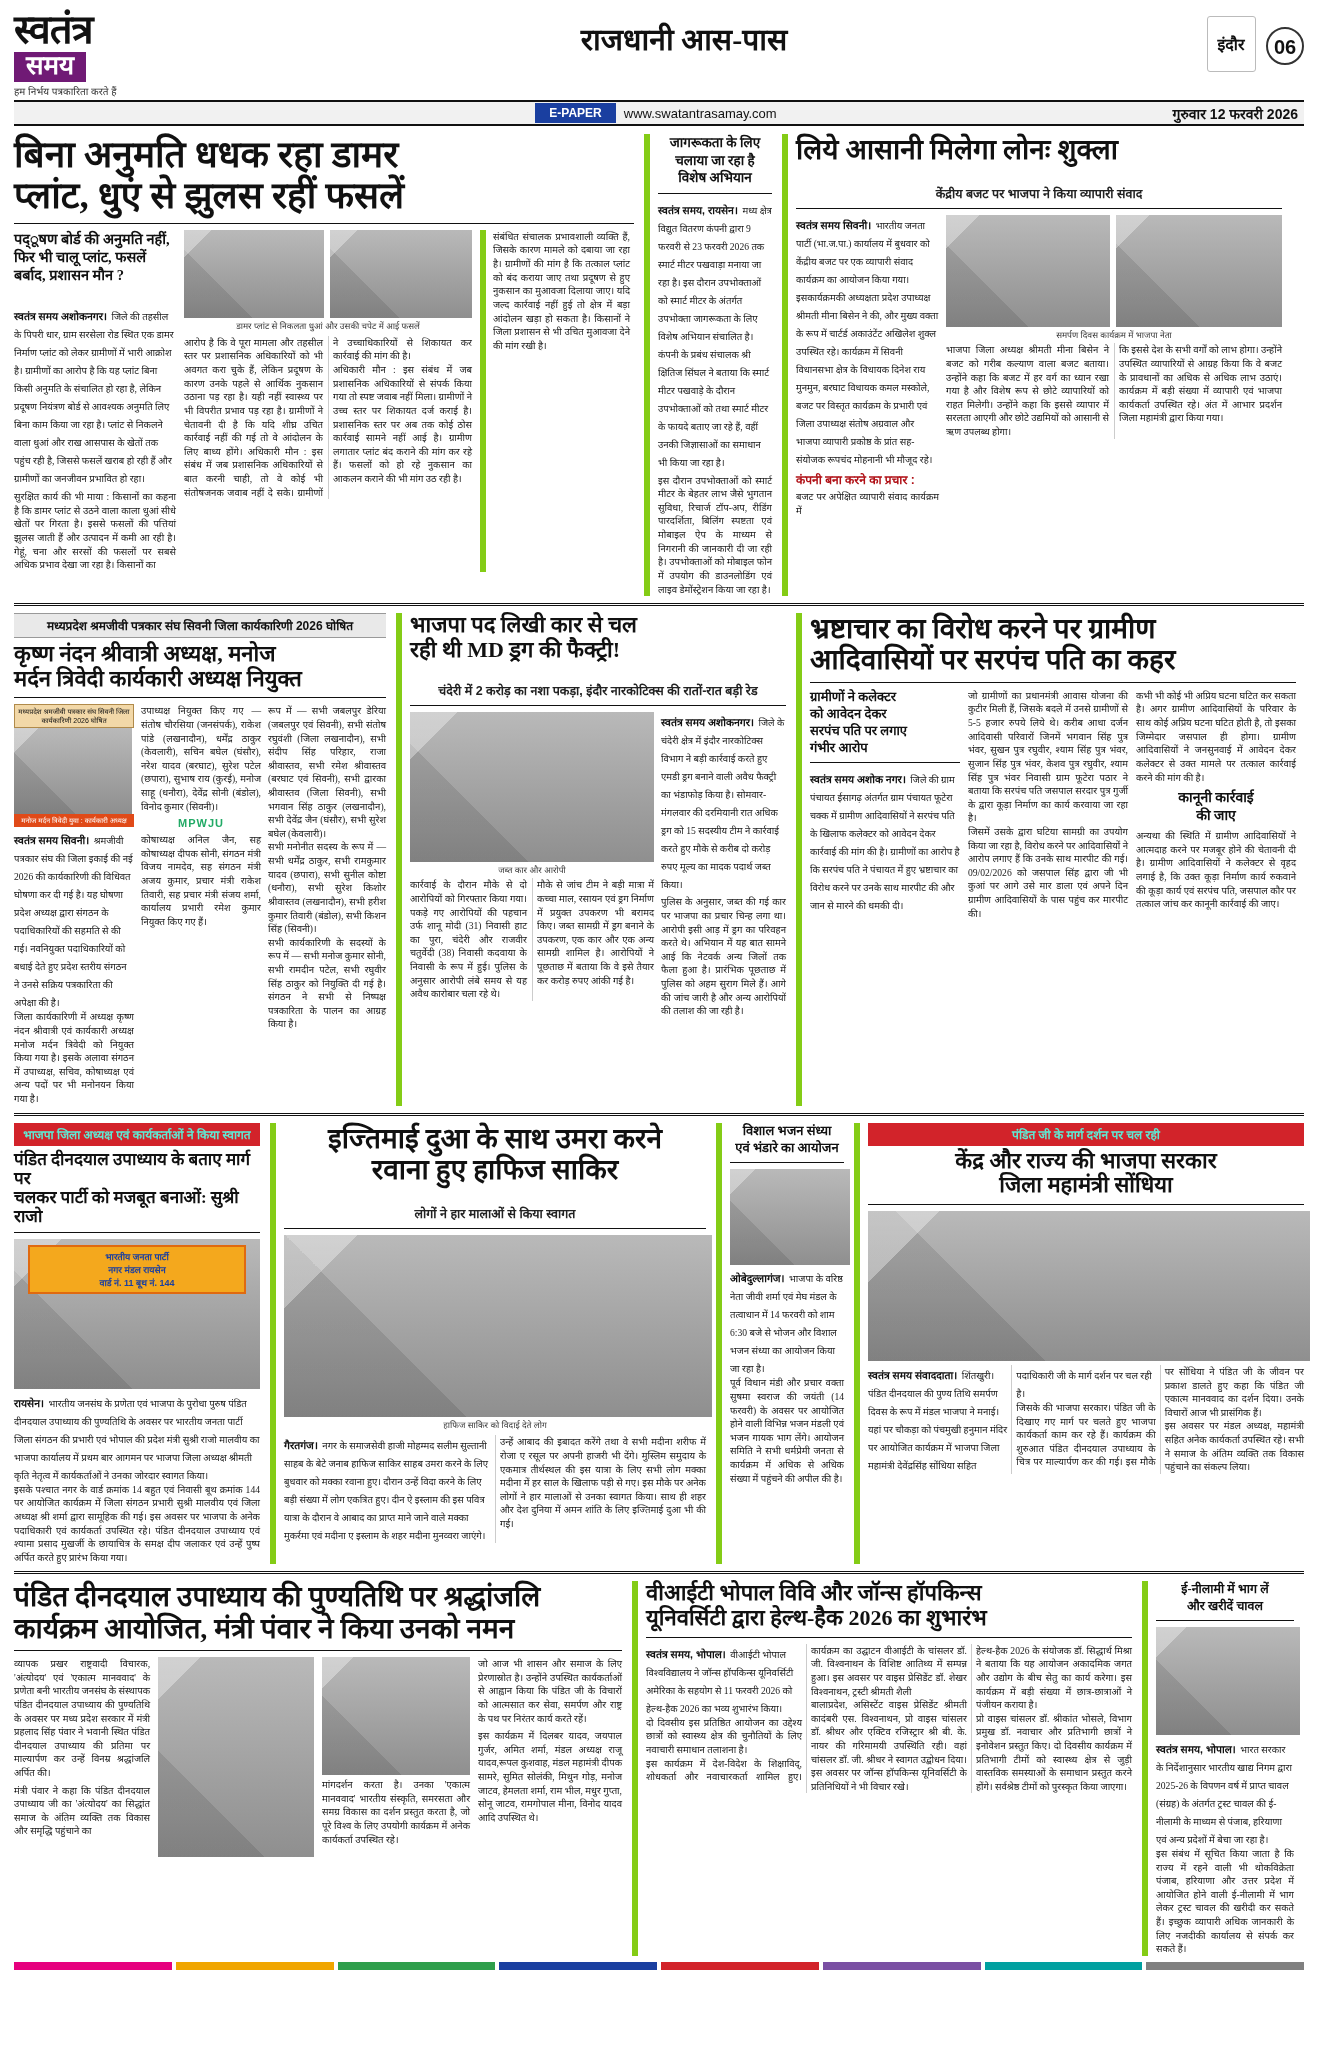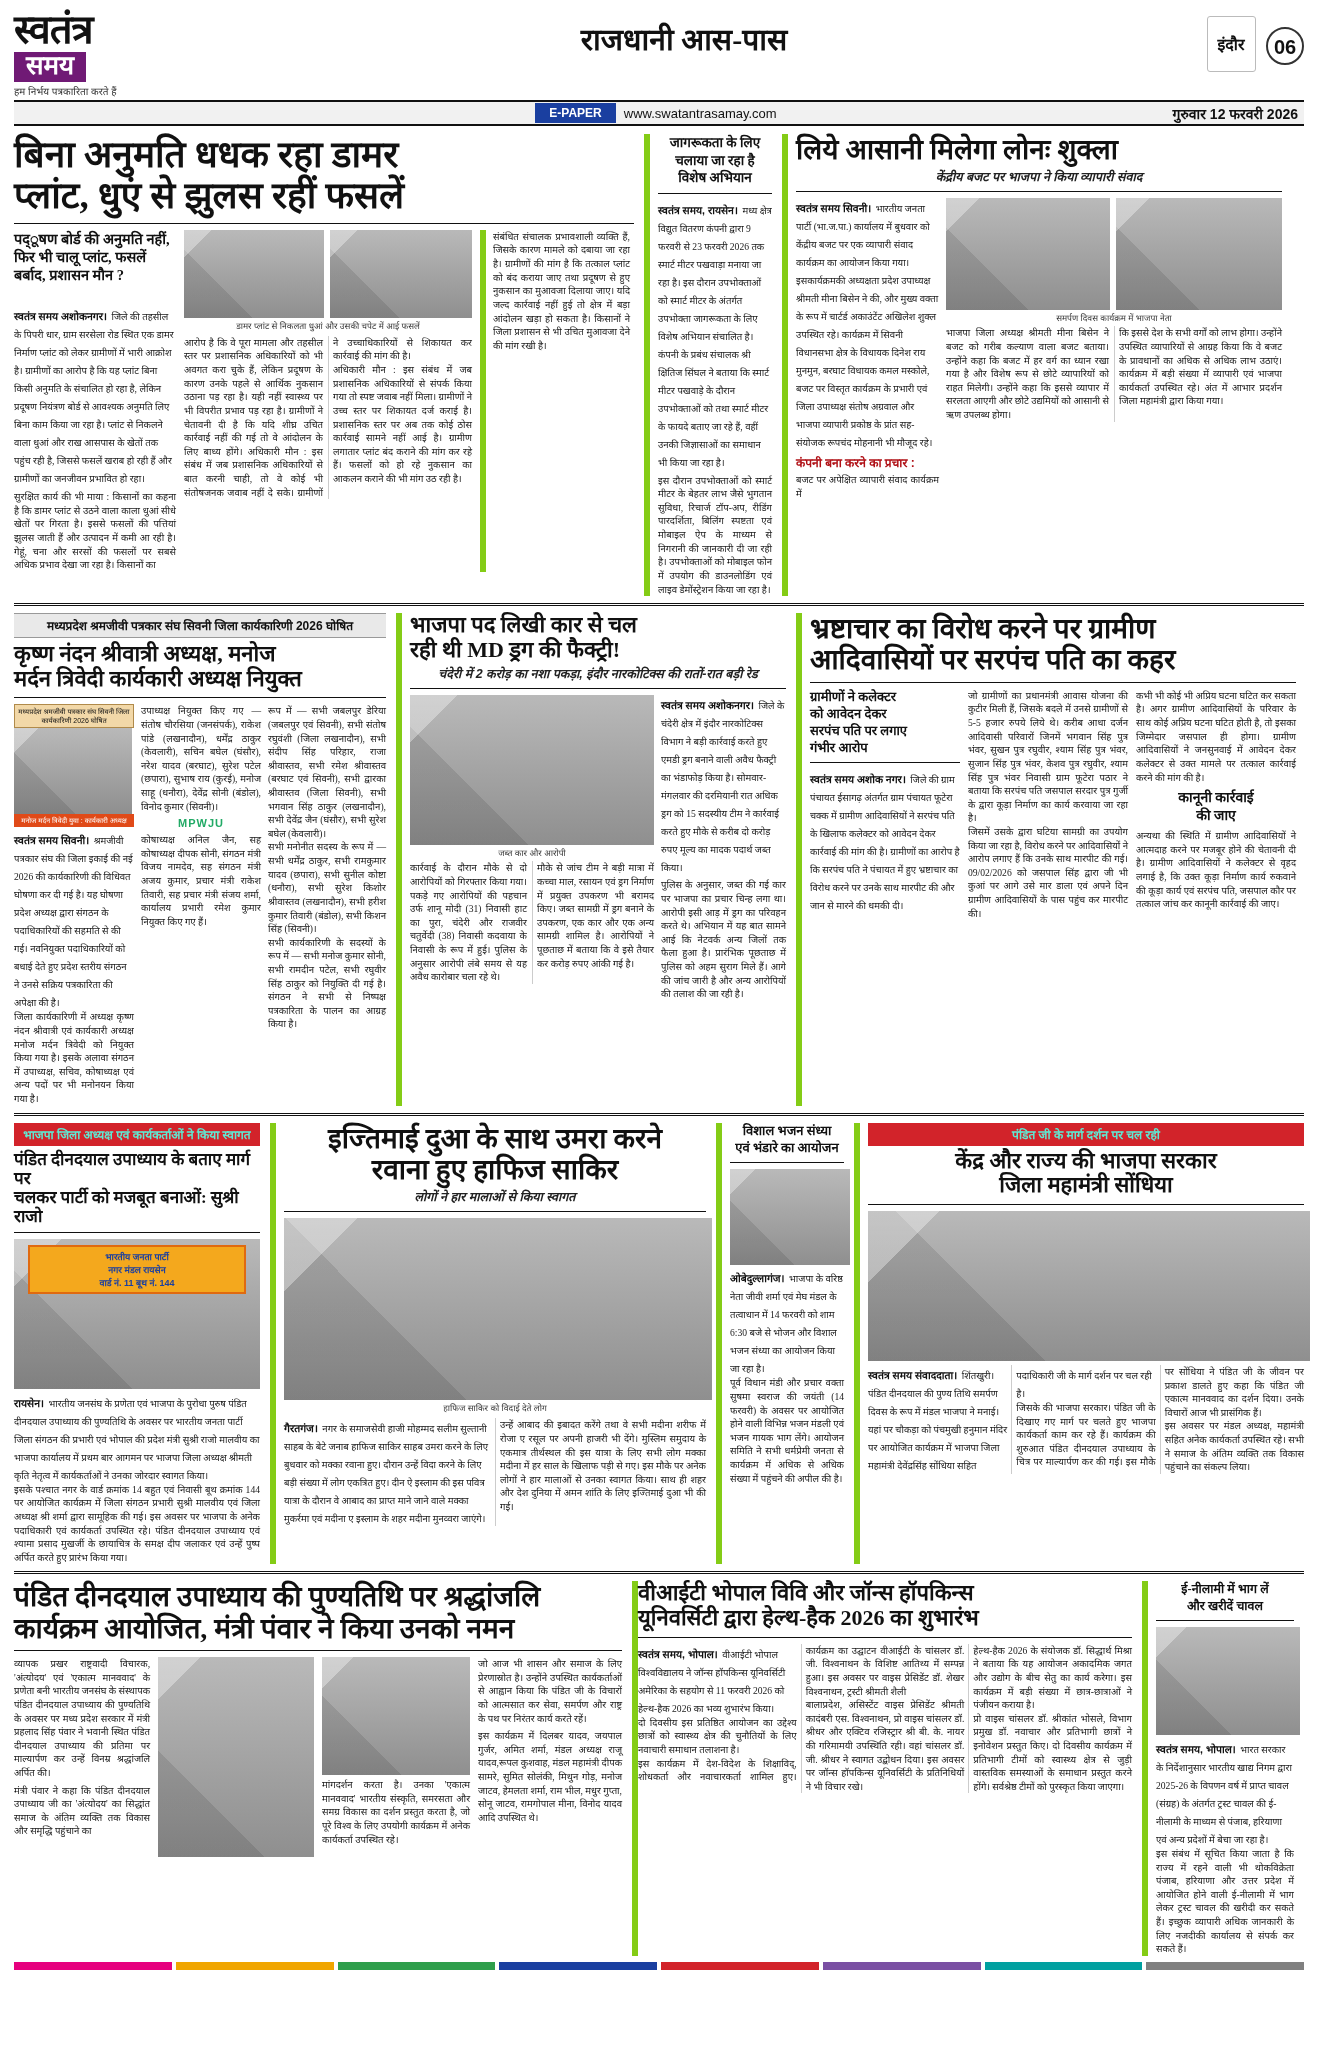--- a/index.html
+++ b/index.html
@@ -49,21 +49,21 @@
   }
   .strip .mid { font-size:13px; color:#111; }
   .strip .right { flex:1; text-align:right; font-size:14px; font-weight:bold; padding-right:6px; }
 
   
   .hl { font-family:"Liberation Serif", serif; font-weight:bold; color:#111; line-height:1.12; }
   .hl-xl { font-size:37px;font-family:Liberation Serif, serif; }
   .hl-lg { font-size:28px; }
   .hl-md { font-size:22px; }
   .hl-sm { font-size:17px; }
-  .sub { font-size:12.5px; font-weight:bold; text-align:center; color:#222; margin-top:3px;font-style:italic; }
+  .sub { font-size:12.5px; font-weight:bold; text-align:center; color:#222; margin-top:20px; }
   .byline { font-size:10.5px; font-weight:bold; color:#111; }
   .body-txt {
     font-size:9.6px; line-height:1.42; text-align:justify; color:#1a1a1a;
     font-family:"Liberation Serif", serif; hyphens:auto;
   }
   .kicker {
     background:#e9e9e9; border-top:1px solid #999; border-bottom:1px solid #999;
     font-size:12px; font-weight:bold; text-align:center; padding:3px 4px;
   }
   .redbar { background:#d2232a; color:#5eead4; font-size:12px; font-weight:bold; text-align:center; padding:3px; }
@@ -373,21 +373,21 @@
           <div class="ph" style="width:148px;height:118px;"></div>
           <div class="body-txt" style="margin-top:3px;">मांगदर्शन करता है। उनका 'एकात्म मानववाद' भारतीय संस्कृति, समरसता और समग्र विकास का दर्शन प्रस्तुत करता है, जो पूरे विश्व के लिए उपयोगी कार्यक्रम में अनेक कार्यकर्ता उपस्थित रहे।</div>
         </div>
         <div style="width:146px;">
           <div class="body-txt">जो आज भी शासन और समाज के लिए प्रेरणास्रोत है। उन्होंने उपस्थित कार्यकर्ताओं से आह्वान किया कि पंडित जी के विचारों को आत्मसात कर सेवा, समर्पण और राष्ट्र के पथ पर निरंतर कार्य करते रहें।</div>
           <div class="body-txt" style="margin-top:4px;">इस कार्यक्रम में दिलबर यादव, जयपाल गुर्जर, अमित शर्मा, मंडल अध्यक्ष राजू यादव,रूपल कुशवाह, मंडल महामंत्री दीपक सामरे, सुमित सोलंकी, मिथुन गोड़, मनोज जाटव, हेमलता शर्मा, राम भील, मधुर गुप्ता, सोनू जाटव, रामगोपाल मीना, विनोद यादव आदि उपस्थित थे।</div>
         </div>
       </div>
     </div>
 
-    <div class="col vline" style="width:500px; ">
+    <div class="col vline" style="width:500px; padding-left:8px;">
       <div class="hl hl-md">वीआईटी भोपाल विवि और जॉन्स हॉपकिन्स</div>
       <div class="hl hl-md">यूनिवर्सिटी द्वारा हेल्थ-हैक 2026 का शुभारंभ</div>
       <div class="rule"></div>
       <div class="cols3">
         <div>
           <span class="byline">स्वतंत्र समय, भोपाल।</span>
           <span class="body-txt">वीआईटी भोपाल विश्वविद्यालय ने जॉन्स हॉपकिन्स यूनिवर्सिटी अमेरिका के सहयोग से 11 फरवरी 2026 को हेल्थ-हैक 2026 का भव्य शुभारंभ किया।</span>
         </div>
         <div class="body-txt">दो दिवसीय इस प्रतिष्ठित आयोजन का उद्देश्य छात्रों को स्वास्थ्य क्षेत्र की चुनौतियों के लिए नवाचारी समाधान तलाशना है।</div>
         <div class="body-txt">इस कार्यक्रम में देश-विदेश के शिक्षाविद्, शोधकर्ता और नवाचारकर्ता शामिल हुए। कार्यक्रम का उद्घाटन वीआईटी के चांसलर डॉ. जी. विश्वनाथन के विशिष्ट आतिथ्य में सम्पन्न हुआ। इस अवसर पर वाइस प्रेसिडेंट डॉ. शेखर विश्वनाथन, ट्रस्टी श्रीमती शैली</div>

